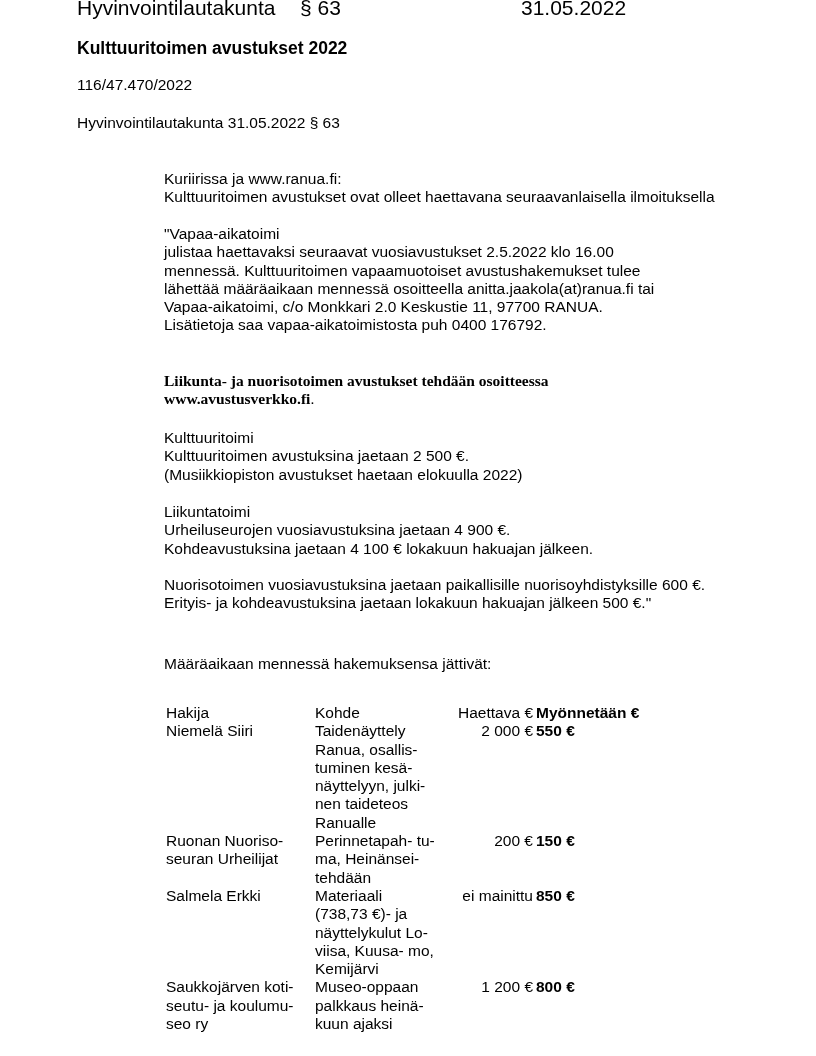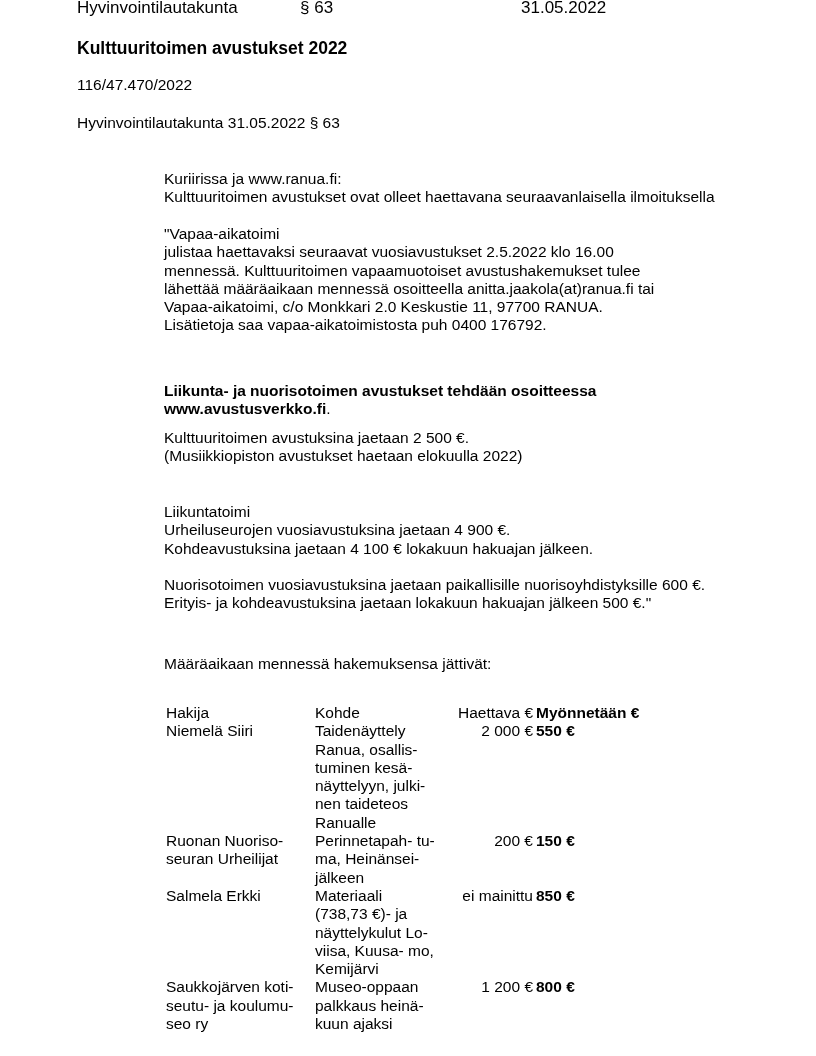--- a/index.html
+++ b/index.html
@@ -1,19 +1,19 @@
 <!DOCTYPE html>
 <html><head>
   <meta charset="utf-8">
   <style>
     html, body { margin: 0; padding: 0; background: #ffffff; }
     body { width: 816px; height: 1056px; position: relative; overflow: hidden;
       font-family: "Liberation Sans", sans-serif; color: #000; }
     .abs { position: absolute; white-space: nowrap; }
-    .hdr { top: -1px; font-size: 17px; line-height: 18px; }
+    .hdr { top: -1px; font-size: 21px; line-height: 18px; }
     .title { left: 77px; top: 38px; font-size: 17.5px; font-weight: bold; line-height: 20px; }
     .meta { left: 77px; font-size: 15.5px; line-height: 18px; }
     .body { left: 164px; font-size: 15.5px; line-height: 18.3px; }
     .line { display: block; white-space: nowrap; }
     .b { font-weight: bold; }
     table.grants { position: absolute; left: 163px; top: 704px; border-collapse: collapse;
       font-size: 15.5px; line-height: 18.3px; }
     table.grants td, table.grants th { padding: 0 0 0 3px; vertical-align: top; font-weight: normal; text-align: left; }
     .c1 { width: 146px; }
     .c2 { width: 130px; }
@@ -38,26 +38,27 @@
 
 <div class="abs body" style="top:225px;">
   <span class="line">"Vapaa-aikatoimi</span>
   <span class="line">julistaa haettavaksi seuraavat vuosiavustukset 2.5.2022 klo 16.00</span>
   <span class="line">mennessä. Kulttuuritoimen vapaamuotoiset avustushakemukset tulee</span>
   <span class="line">lähettää määräaikaan mennessä osoitteella anitta.jaakola(at)ranua.fi tai</span>
   <span class="line">Vapaa-aikatoimi, c/o Monkkari 2.0 Keskustie 11, 97700 RANUA.</span>
   <span class="line">Lisätietoja saa vapaa-aikatoimistosta puh 0400 176792.</span>
 </div>
 
-<div class="abs body" style="top:382px;">
+<div class="abs body" style="top:372px;font-family:Liberation Serif, serif;">
   <span class="line b">Liikunta- ja nuorisotoimen avustukset tehdään osoitteessa</span>
   <span class="line"><span class="b">www.avustusverkko.fi</span><span>.</span></span>
 </div>
 
 <div class="abs body" style="top:429px;">
+  <span class="line">Kulttuuritoimi</span>
   <span class="line">Kulttuuritoimen avustuksina jaetaan 2 500 €.</span>
   <span class="line">(Musiikkiopiston avustukset haetaan elokuulla 2022)</span>
 </div>
 <div class="abs body" style="top:503px;">
   <span class="line">Liikuntatoimi</span>
   <span class="line">Urheiluseurojen vuosiavustuksina jaetaan 4 900 €.</span>
   <span class="line">Kohdeavustuksina jaetaan 4 100 € lokakuun hakuajan jälkeen.</span>
 </div>
 <div class="abs body" style="top:576px;">
   <span class="line">Nuorisotoimen vuosiavustuksina jaetaan paikallisille nuorisoyhdistyksille 600 €.</span>
@@ -92,21 +93,21 @@
       <td class="c4">550 €</td>
     </tr>
     <tr>
       <td class="c1">
         <span class="line">Ruonan Nuoriso-</span>
         <span class="line">seuran Urheilijat</span>
       </td>
       <td class="c2">
         <span class="line">Perinnetapah- tu-</span>
         <span class="line">ma, Heinänsei-</span>
-        <span class="line">jälkeen</span>
+        <span class="line">tehdään</span>
       </td>
       <td class="c3">200 €</td>
       <td class="c4">150 €</td>
     </tr>
     <tr>
       <td class="c1">
         <span class="line">Salmela Erkki</span>
       </td>
       <td class="c2">
         <span class="line">Materiaali</span>

